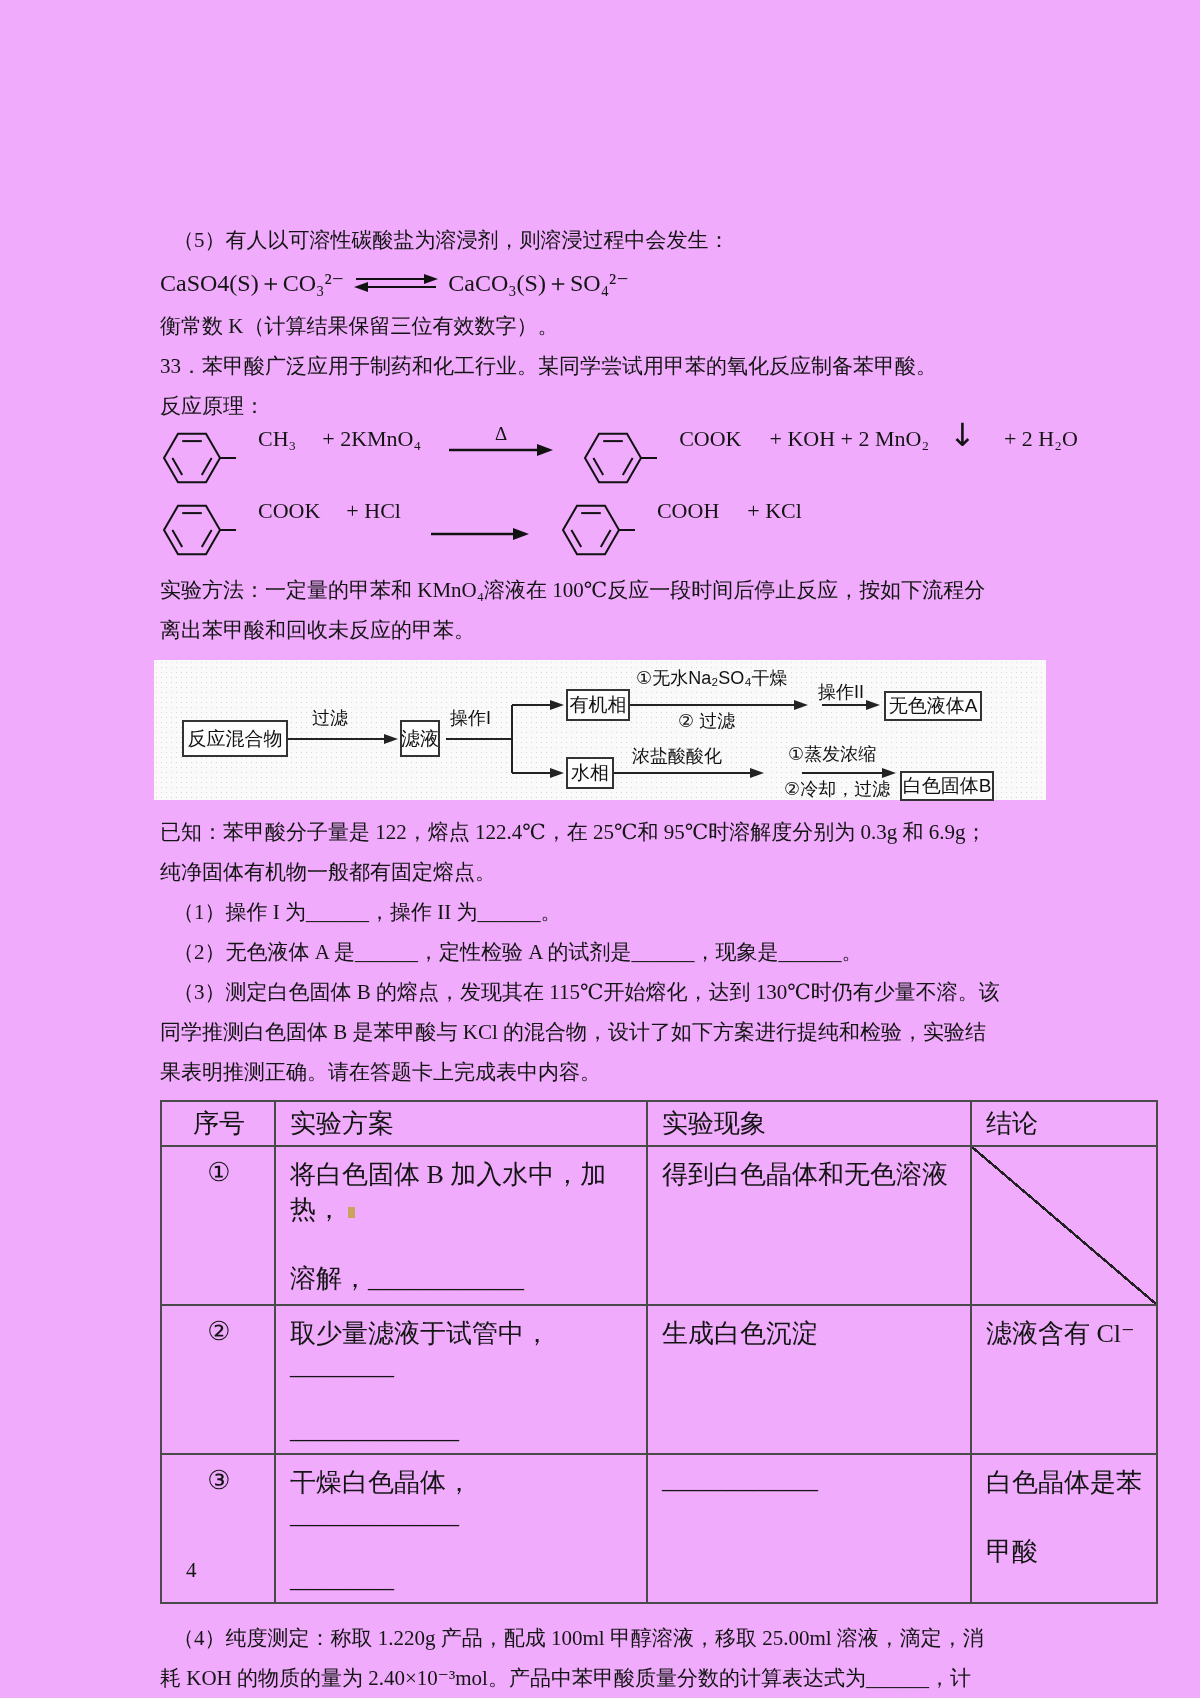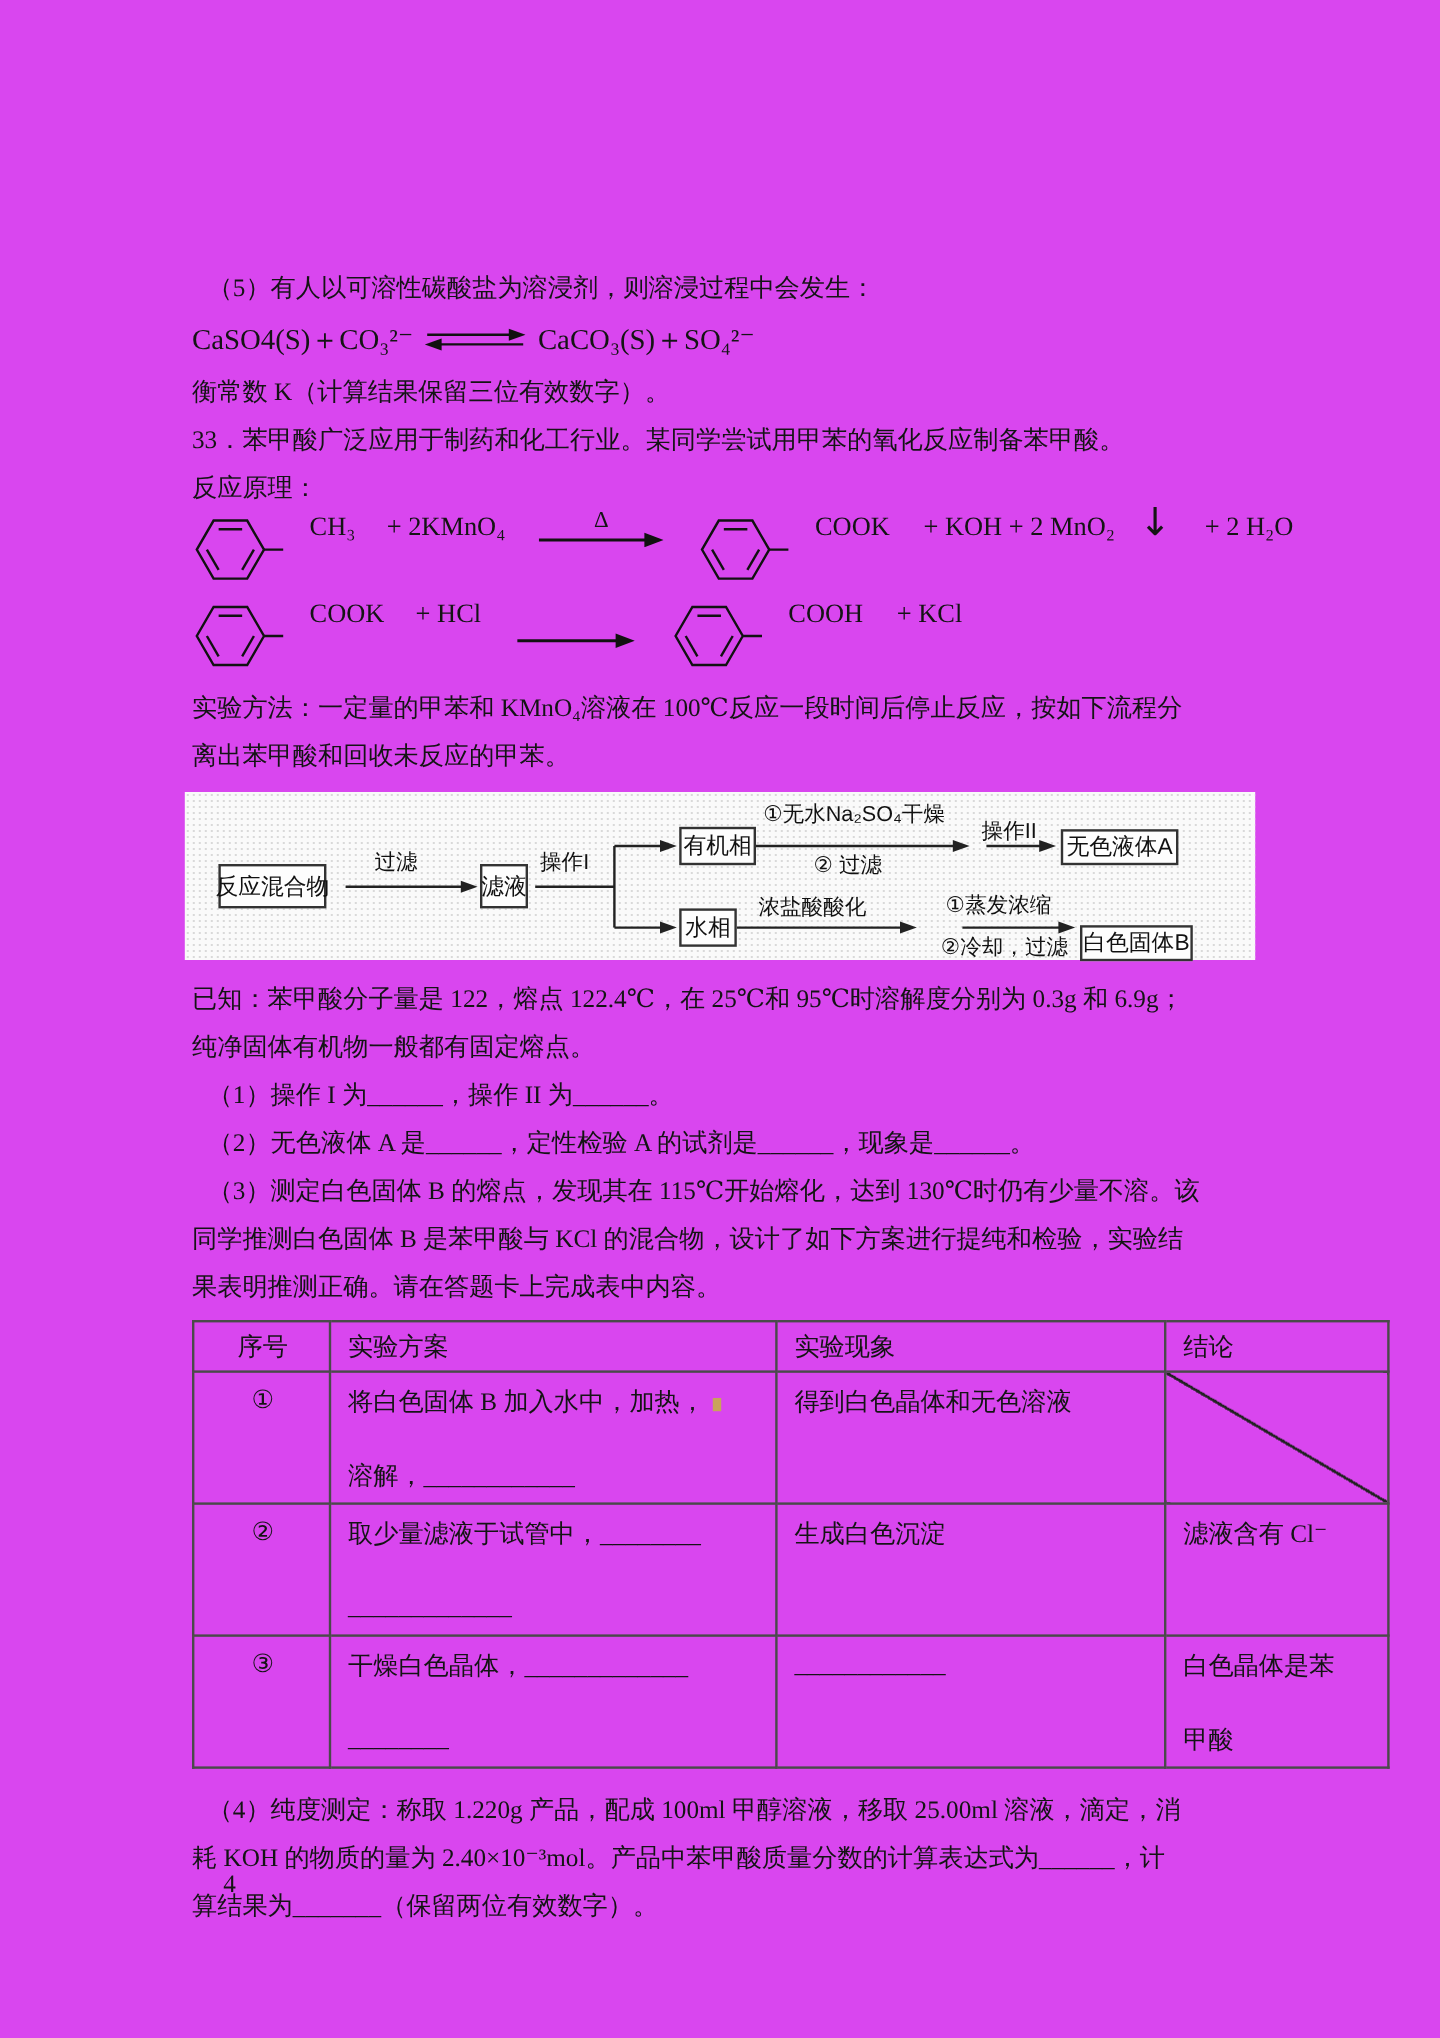--- a/index.html
+++ b/index.html
@@ -1,17 +1,17 @@
 <!DOCTYPE html>
 <html><head>
 <meta charset="utf-8">
 <style>
   html,body{margin:0;padding:0;background:#ffffff;}
   .page{
-    position:relative;width:1200px;height:1698px;background:#d946ef;
+    position:relative;width:1200px;height:1698px;background:#f0abfc;
     font-family:"Liberation Serif","DejaVu Serif",serif;color:#141414;
     font-size:21px;overflow:hidden;
   }
   .content{position:absolute;left:160px;top:220px;width:886px;}
   .para{line-height:40px;white-space:nowrap;}
   .indent{padding-left:13px;}
   
   .eq-line{display:flex;align-items:center;height:46px;gap:10px;font-size:24px;}
   .eq-arrow svg{display:block;}
   
@@ -33,21 +33,21 @@
   .fbox{
     position:absolute;border:2px solid #333;background:#fdfdfd;color:#111;
     font-size:19px;display:flex;align-items:center;justify-content:center;
     white-space:nowrap;padding:0 3px;box-sizing:border-box;
   }
   .flabel{position:absolute;font-size:18px;color:#111;white-space:nowrap;}
   
   .qtable{border-collapse:collapse;table-layout:fixed;width:884px;margin-top:8px;}
   .qtable td,.qtable th{
     border:2px solid #4a4a4a;vertical-align:top;text-align:left;
-    padding:10px 12px 8px 14px;font-weight:normal;font-size:21px;
+    padding:10px 12px 8px 14px;font-weight:normal;font-size:26px;
   }
   .qtable th{height:32px;vertical-align:middle;padding-top:4px;padding-bottom:4px;}
   .qtable .c-no{width:86px;text-align:center;}
   .qtable .c-plan{width:344px;}
   .qtable .c-obs{width:296px;}
   .qtable .c-con{width:158px;}
   .qtable td{height:90px;}
   .cell-l2{margin-top:34px;}
   .diag-cell{
     padding:0 !important;
@@ -164,21 +164,21 @@
         <polygon points="396,108 410,113 396,118" fill="#222"></polygon>
         <line x1="476" y1="45" x2="642" y2="45" stroke="#222" stroke-width="2"></line>
         <polygon points="640,40 654,45 640,50" fill="#222"></polygon>
         <line x1="668" y1="45" x2="714" y2="45" stroke="#222" stroke-width="2"></line>
         <polygon points="712,40 726,45 712,50" fill="#222"></polygon>
         <line x1="460" y1="113" x2="598" y2="113" stroke="#222" stroke-width="2"></line>
         <polygon points="596,108 610,113 596,118" fill="#222"></polygon>
         <line x1="648" y1="113" x2="730" y2="113" stroke="#222" stroke-width="2"></line>
         <polygon points="728,108 742,113 728,118" fill="#222"></polygon>
       </svg>
-      <div class="fbox" style="left:28px;top:60px;width:90px;height:37px;text-align:center;">反应混合物</div>
+      <div class="fbox" style="left:28px;top:60px;width:106px;height:37px;text-align:center;">反应混合物</div>
       <div class="flabel" style="left:158px;top:46px;">过滤</div>
       <div class="fbox" style="left:246px;top:60px;width:40px;height:37px;">滤液</div>
       <div class="flabel" style="left:296px;top:46px;">操作I</div>
       <div class="fbox" style="left:412px;top:29px;width:64px;height:32px;">有机相</div>
       <div class="flabel" style="left:482px;top:6px;">①无水Na₂SO₄干燥</div>
       <div class="flabel" style="left:524px;top:49px;">② 过滤</div>
       <div class="flabel" style="left:664px;top:20px;">操作II</div>
       <div class="fbox" style="left:730px;top:31px;width:98px;height:30px;">无色液体A</div>
       <div class="fbox" style="left:412px;top:97px;width:48px;height:32px;">水相</div>
       <div class="flabel" style="left:478px;top:84px;">浓盐酸酸化</div>

